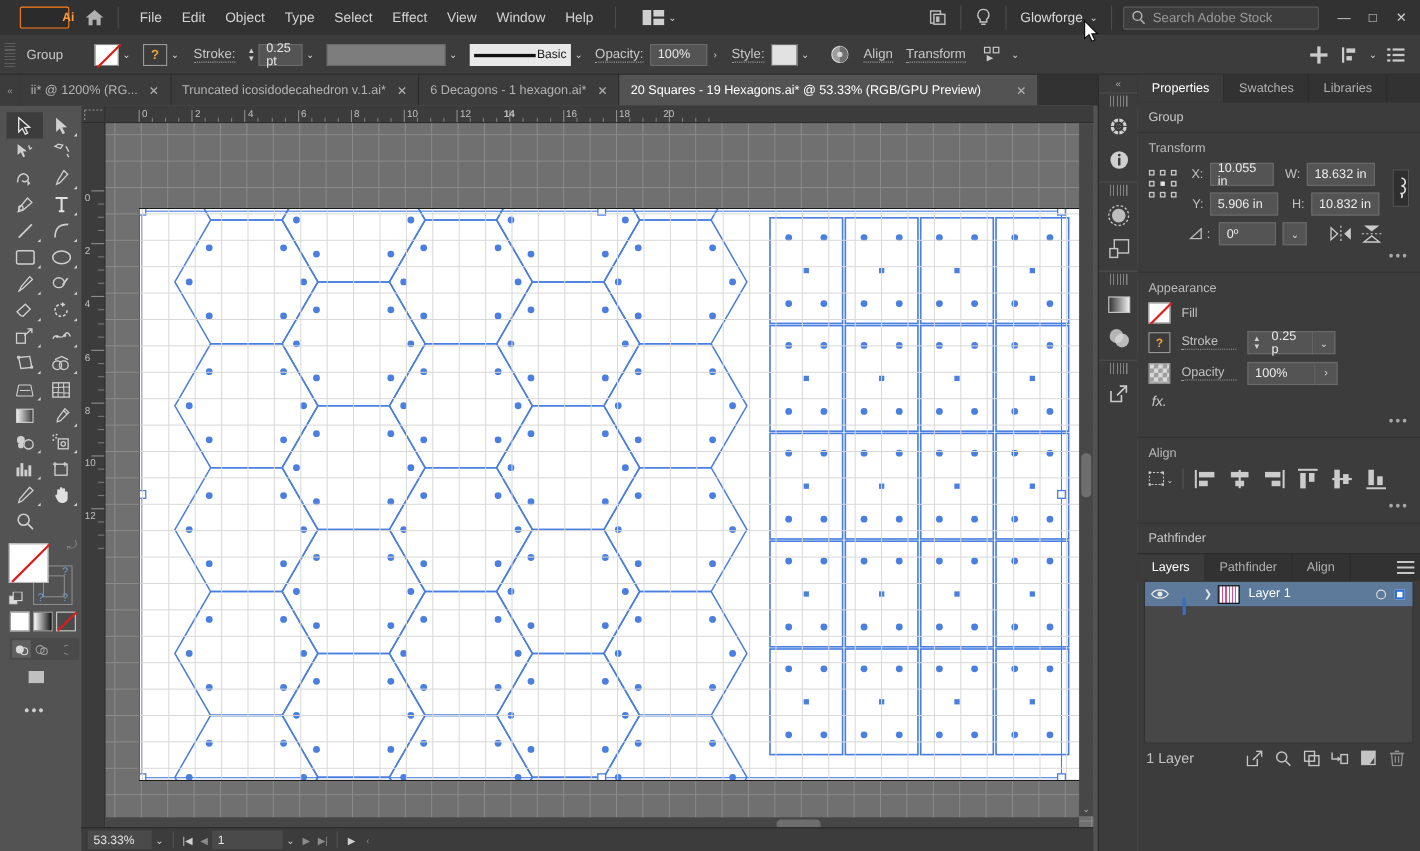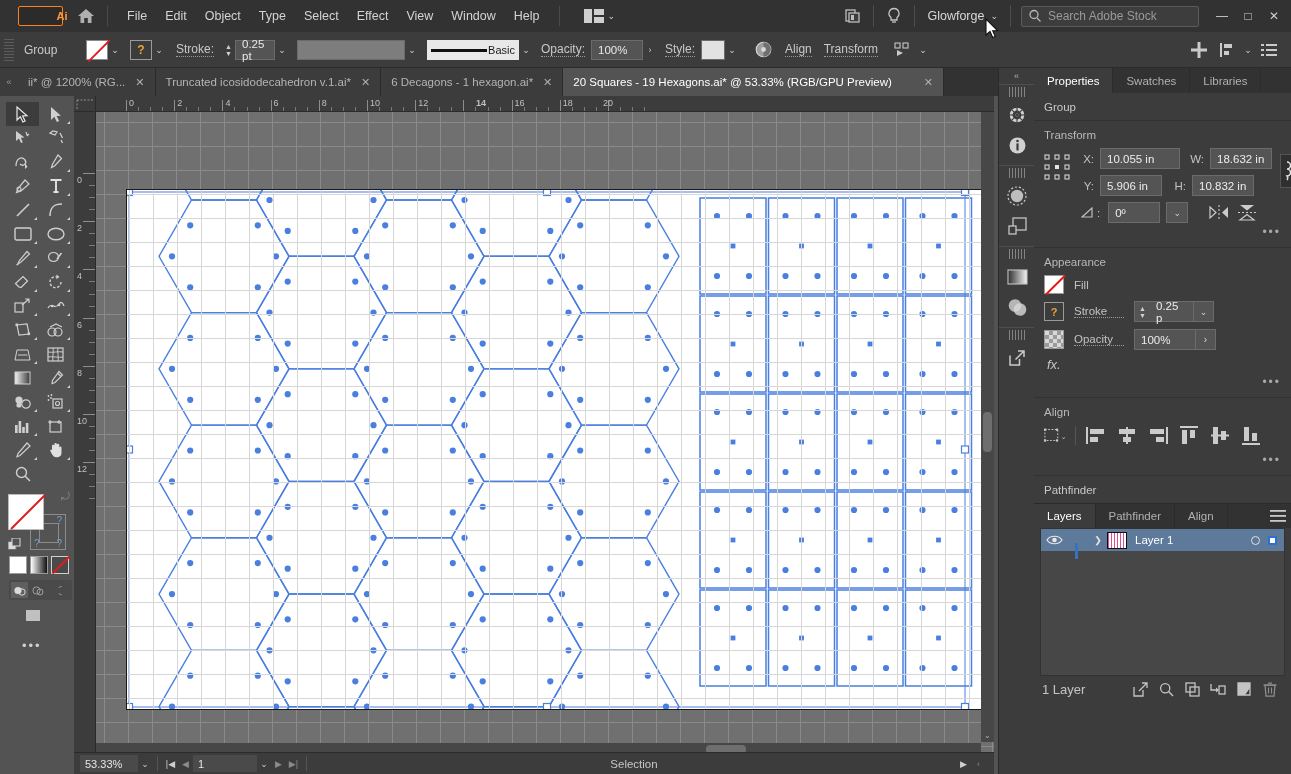--- a/index.html
+++ b/index.html
@@ -708,21 +708,21 @@
         <div class="rlabel" style="left: 274px; top: 3px;">10</div>
         <div class="rtick" style="left: 283.05px; top: 11px; width: 1px; height: 5px; opacity: 0.75;"></div>
         <div class="rtick" style="left: 295.1px; top: 11px; width: 1px; height: 5px; opacity: 0.75;"></div>
         <div class="rtick" style="left: 307.15px; top: 11px; width: 1px; height: 5px; opacity: 0.75;"></div>
         <div class="rtick" style="left: 319.2px; top: 4px; width: 1px; height: 12px;"></div>
         <div class="rlabel" style="left: 322.2px; top: 3px;">12</div>
         <div class="rtick" style="left: 331.25px; top: 11px; width: 1px; height: 5px; opacity: 0.75;"></div>
         <div class="rtick" style="left: 343.3px; top: 11px; width: 1px; height: 5px; opacity: 0.75;"></div>
         <div class="rtick" style="left: 355.35px; top: 11px; width: 1px; height: 5px; opacity: 0.75;"></div>
         <div class="rtick" style="left: 367.4px; top: 4px; width: 1px; height: 12px;"></div>
-        <div class="rlabel" style="left: 380px; top: 3px; font-weight: bold;">14</div>
+        <div class="rlabel" style="left: 362px; top: 3px; font-weight: bold;">14</div>
         <div class="rtick" style="left: 379.45px; top: 11px; width: 1px; height: 5px; opacity: 0.75;"></div>
         <div class="rtick" style="left: 391.5px; top: 11px; width: 1px; height: 5px; opacity: 0.75;"></div>
         <div class="rtick" style="left: 403.55px; top: 11px; width: 1px; height: 5px; opacity: 0.75;"></div>
         <div class="rtick" style="left: 415.6px; top: 4px; width: 1px; height: 12px;"></div>
         <div class="rlabel" style="left: 418.6px; top: 3px;">16</div>
         <div class="rtick" style="left: 427.65px; top: 11px; width: 1px; height: 5px; opacity: 0.75;"></div>
         <div class="rtick" style="left: 439.7px; top: 11px; width: 1px; height: 5px; opacity: 0.75;"></div>
         <div class="rtick" style="left: 451.75px; top: 11px; width: 1px; height: 5px; opacity: 0.75;"></div>
         <div class="rtick" style="left: 463.8px; top: 4px; width: 1px; height: 12px;"></div>
         <div class="rlabel" style="left: 466.8px; top: 3px;">18</div>
@@ -1093,21 +1093,20 @@
     <div class="zoomfield">53.33%</div>
     <div class="caret">⌄</div>
     <div class="stat-div"></div>
     <div class="navbtn on">|◀</div>
     <div class="navbtn">◀</div>
     <div class="pagefield">1</div>
     <div class="caret">⌄</div>
     <div class="navbtn">▶</div>
     <div class="navbtn">▶|</div>
     <div class="stat-div"></div>
-    <div class="selstat">Selection</div>
     <div class="navbtn on">▶</div>
     <div class="navbtn" style="margin-right:8px">‹</div>
   </div>
 
   <div class="icondock">
     <div class="dock-collapse">«</div>
     <div class="dock-grp">
       <div class="dock-grip"></div>
       <div class="dock-i">
         <svg width="20" height="20" viewBox="0 0 20 20">
@@ -1201,21 +1200,21 @@
               <rect x="1" y="21" width="4" height="4"></rect>
                 <rect x="11" y="21" width="4" height="4"></rect>
                 <rect x="21" y="21" width="4" height="4"></rect>
             </g>
             <rect x="11" y="11" width="4" height="4" fill="#e4e4e4"></rect>
           </svg>
         </div>
         <div style="flex:1;">
           <div class="tf-row">
             <span class="plab" style="width:16px;text-align:right">X:</span>
-            <div class="pfield" style="width:80px">10.055 in</div>
+            <div class="pfield" style="width:58px">10.055 in</div>
             <span class="plab" style="width:18px;text-align:right">W:</span>
             <div class="pfield" style="width:62px">18.632 in</div>
           </div>
           <div class="tf-row">
             <span class="plab" style="width:16px;text-align:right">Y:</span>
             <div class="pfield" style="width:62px">5.906 in</div>
             <span class="plab" style="width:18px;text-align:right">H:</span>
             <div class="pfield" style="width:62px">10.832 in</div>
           </div>
           <div class="tf-row" style="margin-bottom:2px;">

